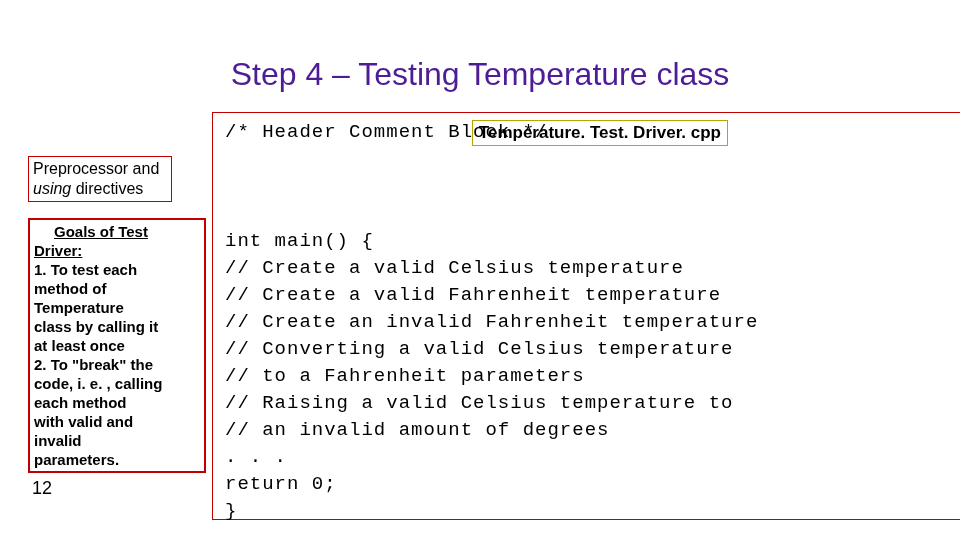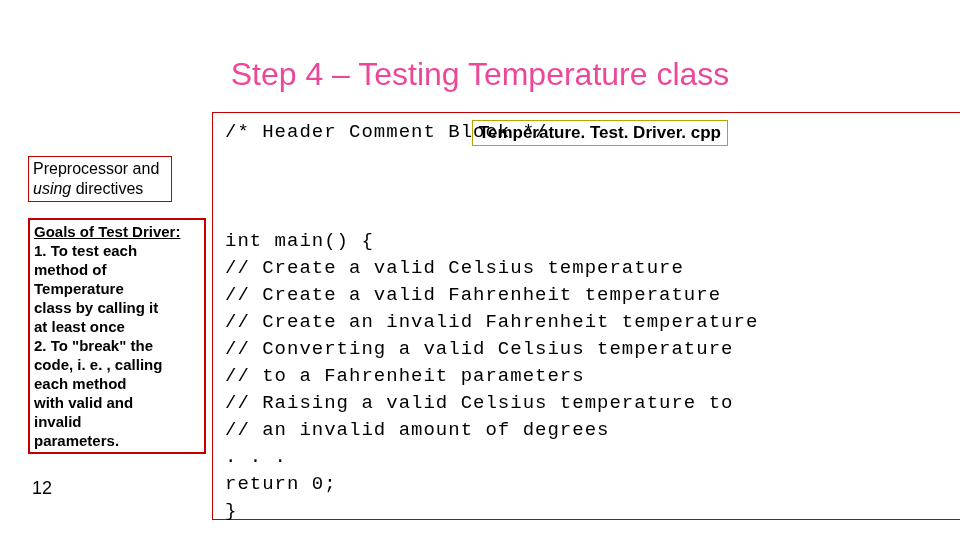--- a/index.html
+++ b/index.html
@@ -3,21 +3,21 @@
 <meta charset="utf-8">
 <style>
   * { margin:0; padding:0; box-sizing:border-box; }
   html, body { width:960px; height:540px; background:#fff; font-family:Arial,Helvetica,sans-serif; position:relative; overflow:hidden; }
 
   .title {
     position:absolute;
     top:56px; left:0; width:960px;
     text-align:center;
     font-size:32px;
-    color:#ec4899;
+    color:#4c1d95;
   }
 
   .code-box {
     position:absolute;
     top:112px; left:212px; width:755px; height:408px;
     border:1px solid #c00000;
     padding:6px 12px;
     font-family:"Courier New",monospace;
     font-size:19px;
     line-height:27px;
@@ -48,21 +48,21 @@
   .pre-box .using { font-style:italic;margin-top:28px; }
 
   .goals-box {
     position:absolute;
     top:218px; left:28px; width:178px;
     border:2px solid #c00000;
     background:#fff;
     padding:2px 4px;
     font-size:15px; line-height:19px; font-weight:bold;
   }
-  .goals-box .hdr { text-decoration:underline; }
+  .goals-box .hdr { text-decoration:underline;margin-left:20px; }
 
   .page-num {
     position:absolute;
     top:478px; left:32px;
     font-size:18px;
   }
 
   .curve-deco {
     position:absolute;
     top:100px; left:26px;

